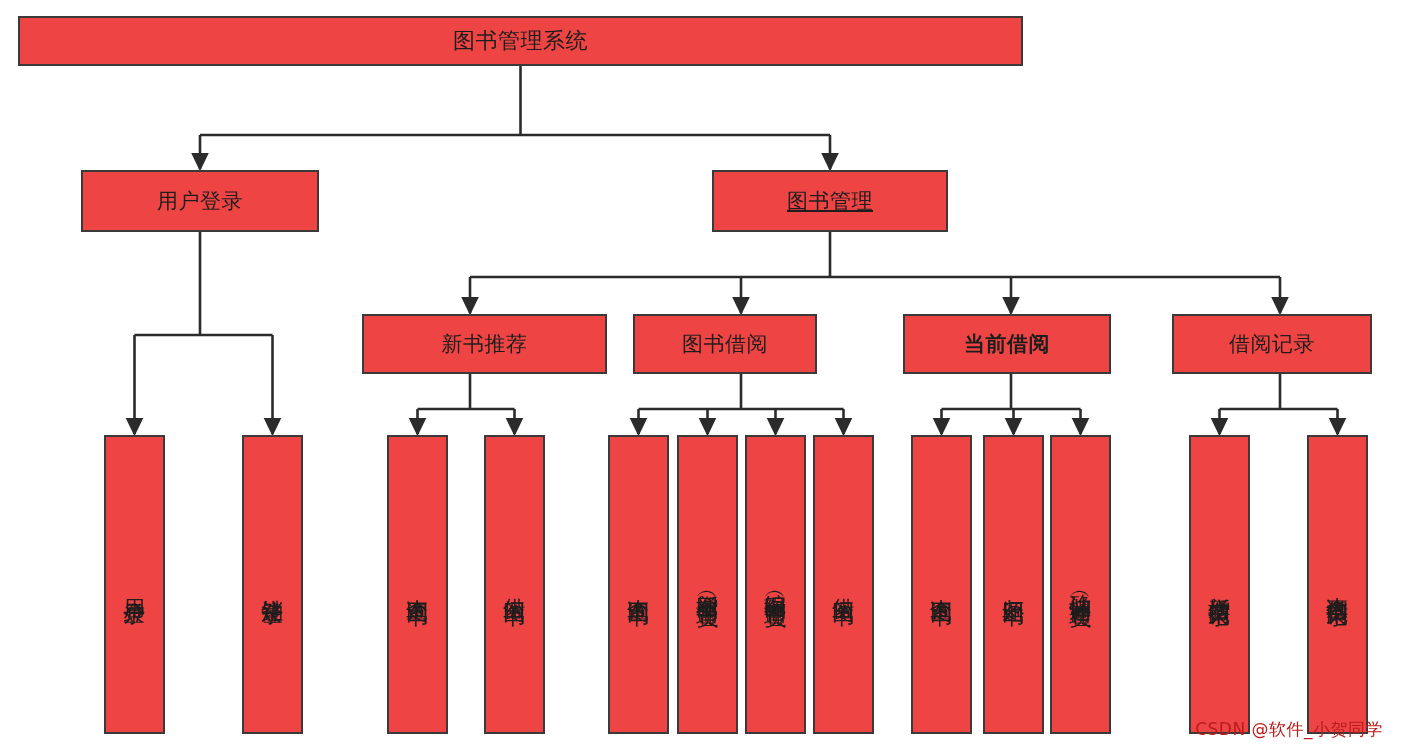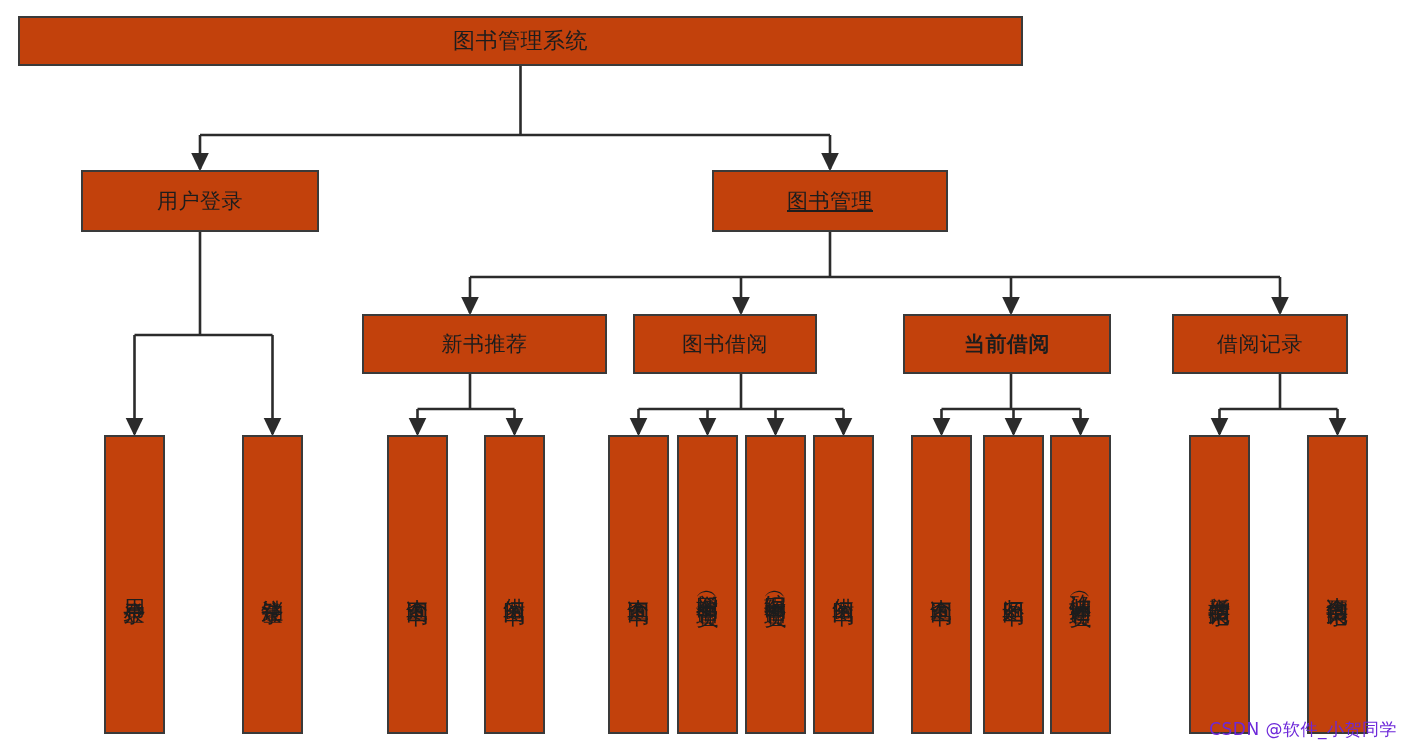--- a/index.html
+++ b/index.html
@@ -22,21 +22,21 @@
     position: absolute;
     left: 0;
     top: 0;
     width: 1405px;
     height: 747px;
     pointer-events: none;
   }
   .node {
     position: absolute;
     box-sizing: border-box;
-    background: #c2410c;
+    background: #ef4444;
     border: 2px solid #3a3a3a;
     display: flex;
     align-items: center;
     justify-content: center;
     color: #1d1d1d;
     z-index: 2;
   }
   .node .lbl {
     display: block;
     text-align: center;
@@ -60,24 +60,24 @@
   .node.v .lbl {
     writing-mode: vertical-rl;
     text-orientation: upright;
     font-size: 22px;
     line-height: 1.06;
     letter-spacing: 2px;
     white-space: nowrap;
   }
   #watermark {
     position: absolute;
-    right: 8px;
+    right: 22px;
     bottom: 6px;
     font-size: 17px;
-    color: #6d28d9;
+    color: #b91c1c;
     letter-spacing: 0.5px;
     z-index: 3;
     white-space: nowrap;
   }
 </style>
 </head>
 <body>
 
 <div id="canvas">
 
@@ -137,21 +137,21 @@
 
   <div class="node h" style="left: 362px; top: 314px; width: 245px; height: 60px;">
     <span class="lbl">新书推荐</span>
   </div>
   <div class="node h" style="left: 633px; top: 314px; width: 184px; height: 60px;">
     <span class="lbl">图书借阅</span>
   </div>
   <div class="node h" style="left: 903px; top: 314px; width: 208px; height: 60px; font-weight: bold;">
     <span class="lbl">当前借阅</span>
   </div>
-  <div class="node h" style="left: 1172px; top: 314px; width: 176px; height: 60px;">
+  <div class="node h" style="left: 1172px; top: 314px; width: 200px; height: 60px;">
     <span class="lbl">借阅记录</span>
   </div>
 
   <div class="node v" style="left: 104px; top: 435px; width: 61px; height: 299px;">
     <span class="lbl">用户登录</span>
   </div>
   <div class="node v" style="left: 242px; top: 435px; width: 61px; height: 299px;">
     <span class="lbl">注销登录</span>
   </div>
 

